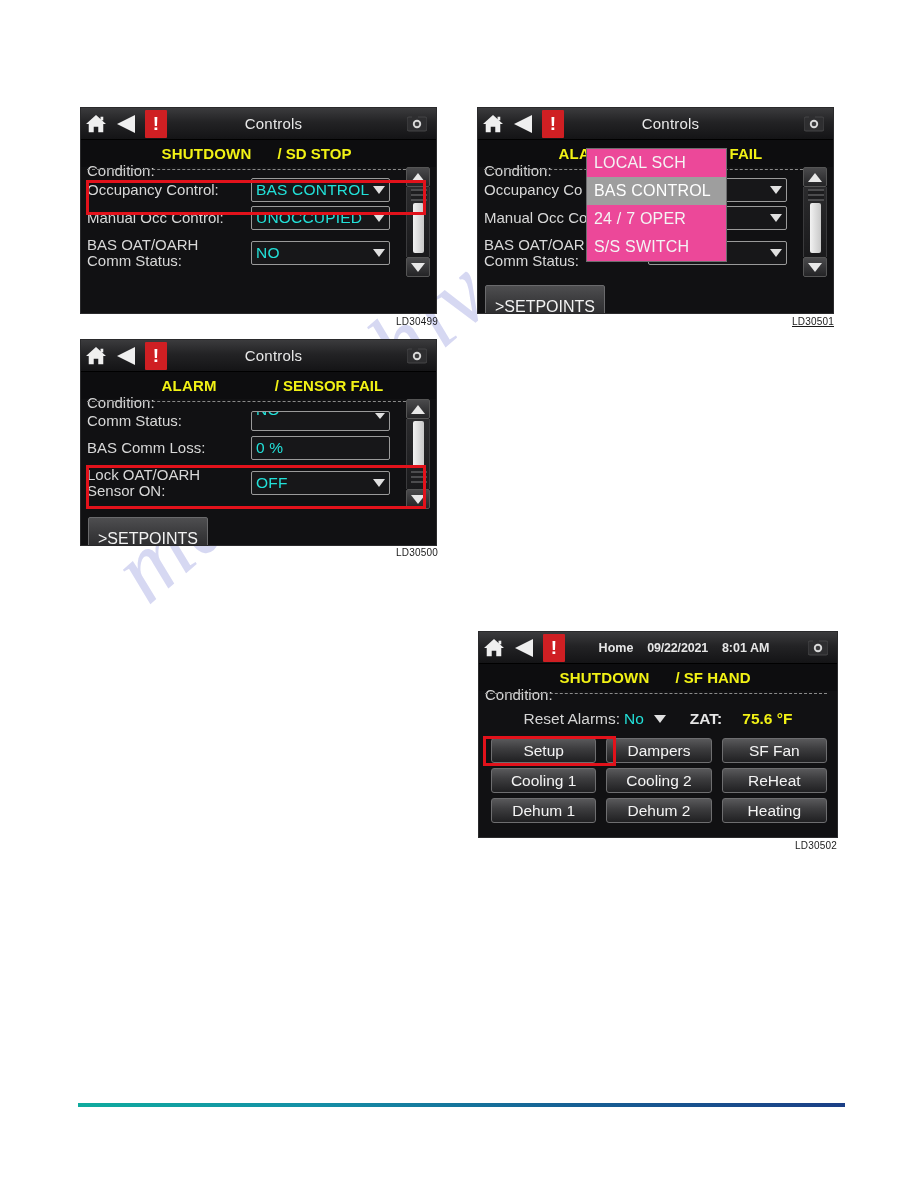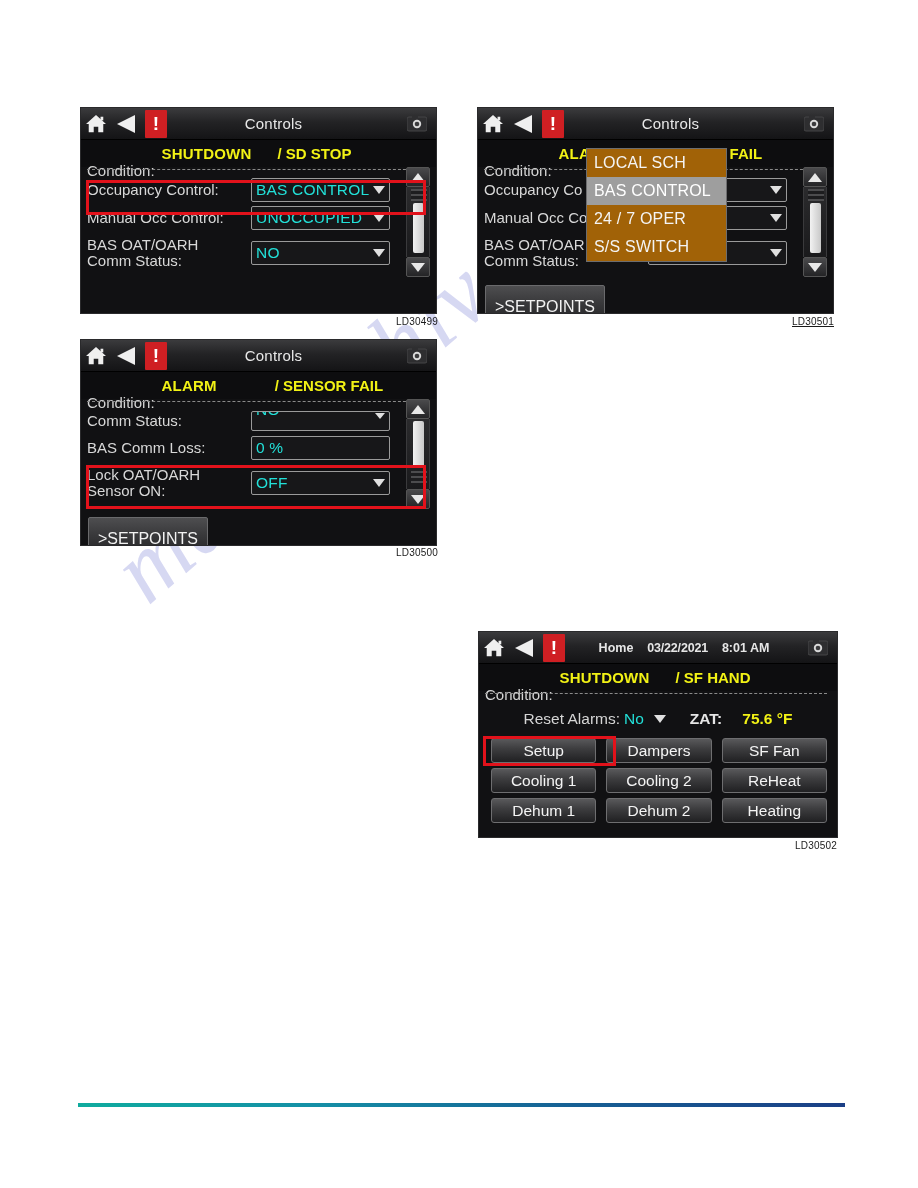--- a/index.html
+++ b/index.html
@@ -249,21 +249,21 @@
     position: absolute;
     border: 3px solid #e2121b;
     box-sizing: border-box;
     z-index: 5;
     pointer-events: none;
   }
 
   
   .dropdown {
     position: absolute;
-    background: #a16207;
+    background: #ec4899;
     border: 1px solid #6d6d6f;
     z-index: 6;
     box-sizing: border-box;
   }
   .dd-item {
     height: 28px;
     display: flex; align-items: center;
     padding-left: 7px;
     color: #f4f4f4;
     font-size: 16px;
@@ -559,21 +559,21 @@
       </svg>
     </div>
     <div class="tb-icon back-ico">
       <svg width="22" height="20" viewBox="0 0 22 20">
           <path d="M20 1 L20 19 L2 10 Z" fill="#efefef"></path>
         </svg>
     </div>
     <div class="alarm-ico">!</div>
     <div class="tb-home-info">
       <span class="hi-title">Home</span>
-      <span class="hi-date">03/22/2021</span>
+      <span class="hi-date">09/22/2021</span>
       <span class="hi-time">8:01 AM</span>
     </div>
     <div class="cam-ico">
       <svg width="20" height="17" viewBox="0 0 20 17">
         <rect x="0" y="2" width="20" height="14" rx="2" fill="#2e2e30" stroke="#454547"></rect>
         <circle cx="10" cy="9" r="4.2" fill="#d8d8d8"></circle>
         <circle cx="10" cy="9" r="2.3" fill="#3a3a3c"></circle>
         <rect x="5" y="0" width="6" height="3" fill="#2e2e30"></rect>
       </svg>
     </div>

